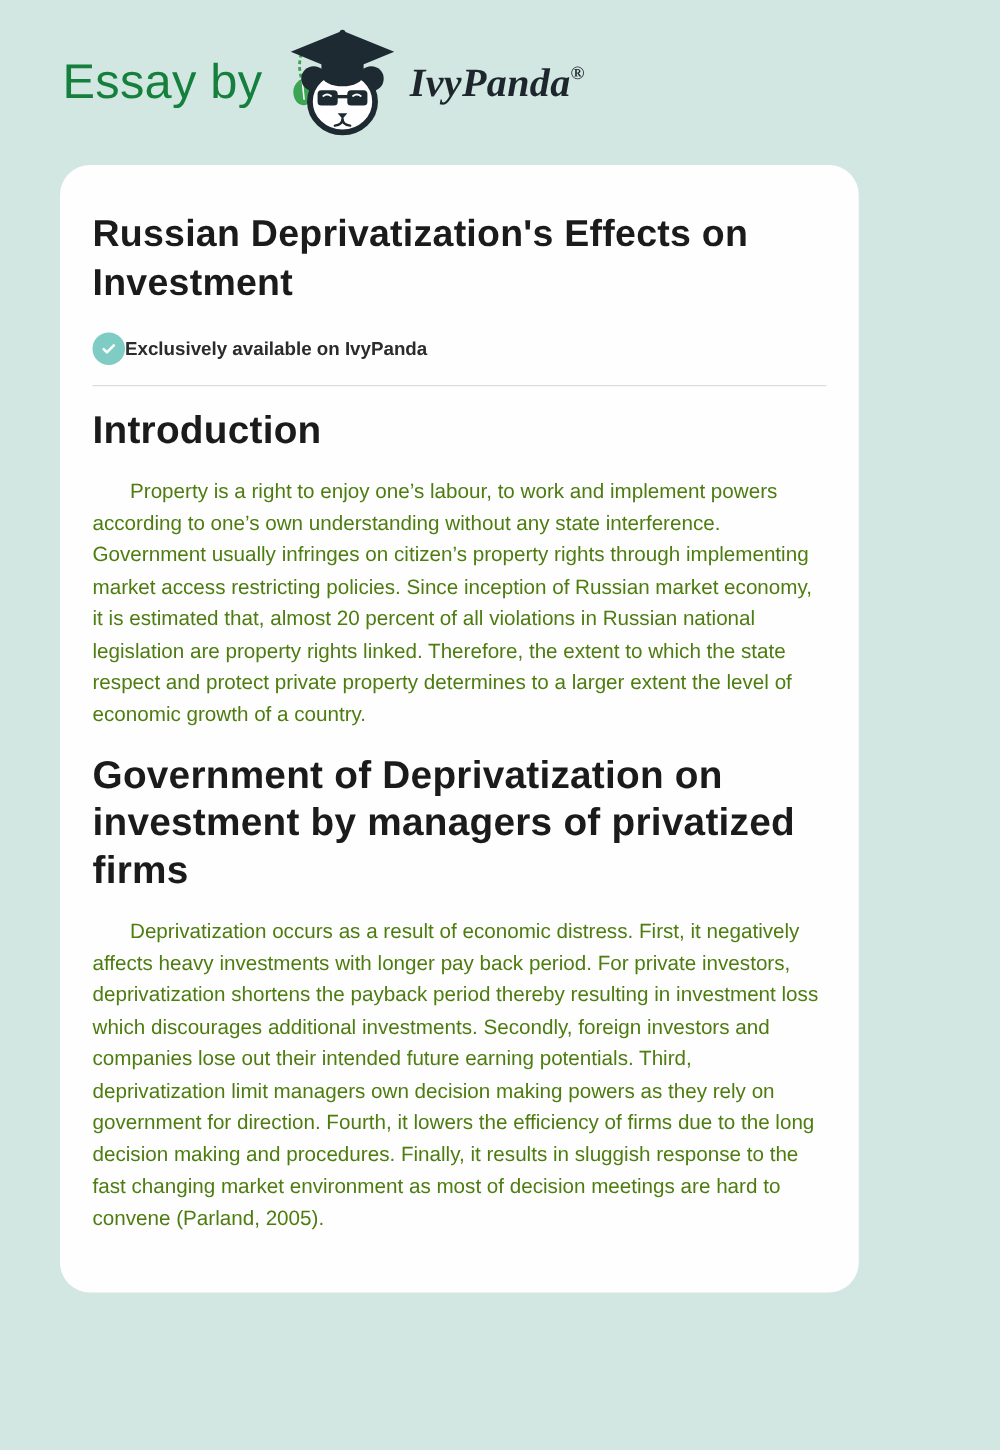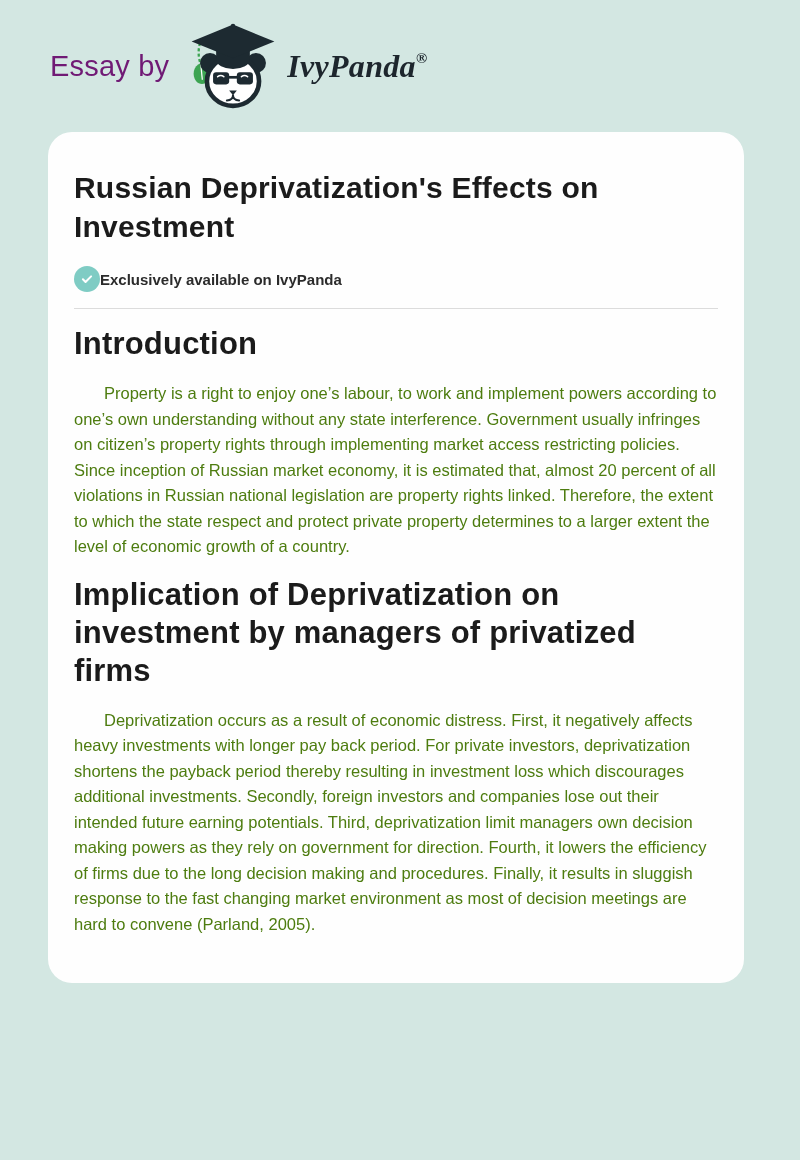--- a/index.html
+++ b/index.html
@@ -12,22 +12,22 @@
     font-family: "Liberation Sans", sans-serif;
   }
   
   .site-header {
     height: 132px;
     display: flex;
     align-items: center;
     padding-left: 50px;
   }
   .essay-by {
-    font-size: 29px;
-    color: #701a75;
+    font-size: 39px;
+    color: #15803d;
     letter-spacing: 0.2px;
   }
   .logo-wrap {
     display: inline-flex;
     margin: 0 8px 0 18px;
   }
   .brand {
     font-family: "Liberation Serif", "DejaVu Serif", serif;
     font-weight: 700;
     font-size: 32px;
@@ -35,21 +35,21 @@
     letter-spacing: 0.3px;
     font-style: italic;
   }
   .brand sup {
     font-size: 15px;
     font-weight: 700;
     vertical-align: 14px;
   }
   
   .card {
-    width: 696px;
+    width: 639px;
     margin-left: 48px;
     background: #fefefe;
     border-radius: 24px;
     padding: 36px 26px 40px 26px;
   }
   .essay-title {
     font-size: 30px;
     font-weight: 700;
     line-height: 39px;
     color: #1b1b1b;
@@ -152,21 +152,21 @@
     </div>
 
     <hr class="divider">
 
     <section>
       <h2 class="section-heading">Introduction</h2>
       <p class="section-paragraph">Property is a right to enjoy one’s labour, to work and implement powers according to one’s own understanding without any state interference. Government usually infringes on citizen’s property rights through implementing market access restricting policies. Since inception of Russian market economy, it is estimated that, almost 20 percent of all violations in Russian national legislation are property rights linked. Therefore, the extent to which the state respect and protect private property determines to a larger extent the level of economic growth of a country.</p>
     </section>
 
     <section>
-      <h2 class="section-heading">Implication of Deprivatization on investment by managers of privatized firms</h2>
+      <h2 class="section-heading">Government of Deprivatization on investment by managers of privatized firms</h2>
       <p class="section-paragraph">Deprivatization occurs as a result of economic distress. First, it negatively affects heavy investments with longer pay back period. For private investors, deprivatization shortens the payback period thereby resulting in investment loss which discourages additional investments. Secondly, foreign investors and companies lose out their intended future earning potentials. Third, deprivatization limit managers own decision making powers as they rely on government for direction. Fourth, it lowers the efficiency of firms due to the long decision making and procedures. Finally, it results in sluggish response to the fast changing market environment as most of decision meetings are hard to convene (Parland, 2005).</p>
     </section>
 
     <section>
     </section>
 
   </main>
 </div>
 
 </body></html>

